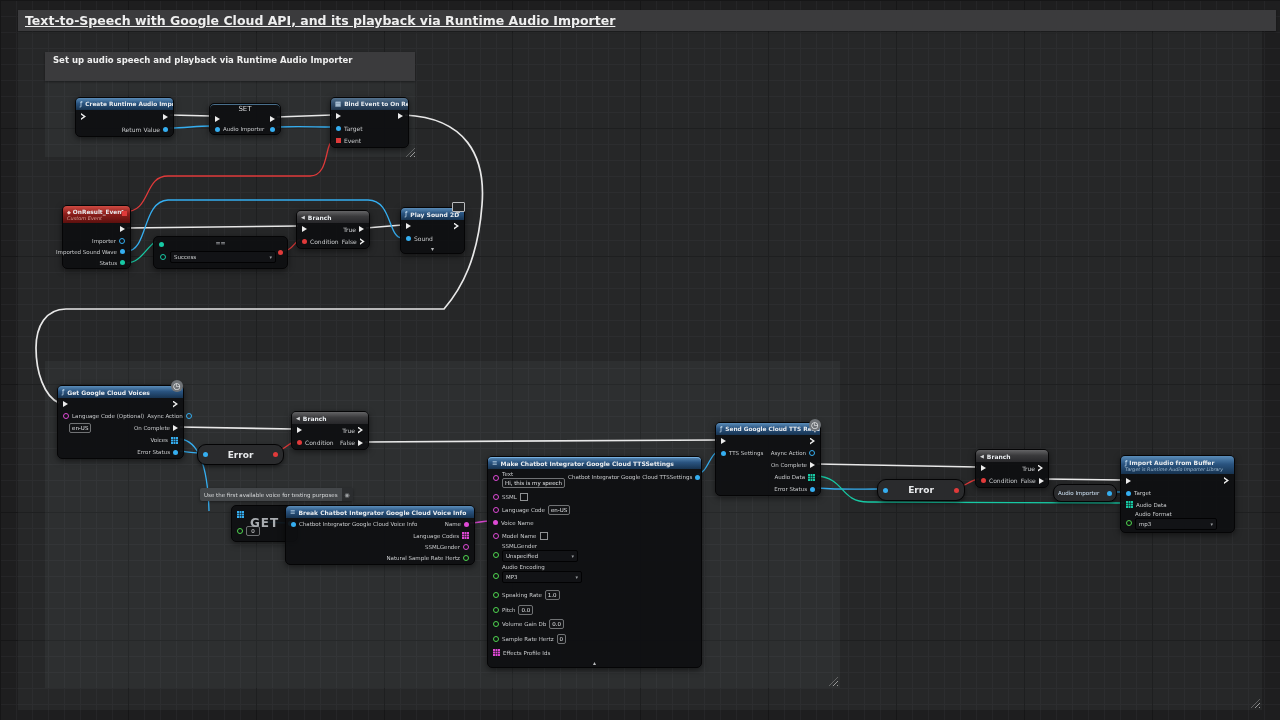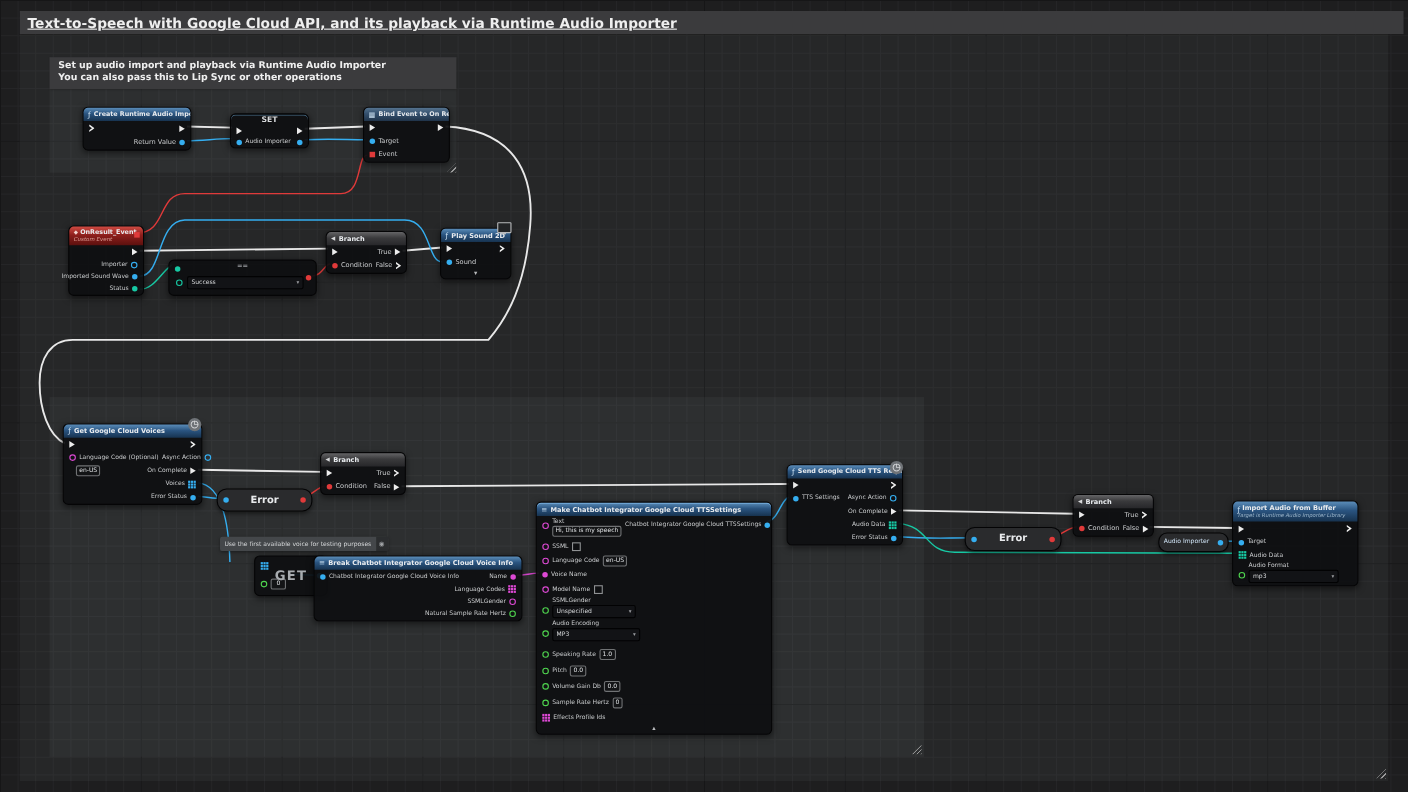--- a/index.html
+++ b/index.html
@@ -84,22 +84,21 @@
 <body>
 
 <div id="stage">
 
   <div class="cm-body" style="left:18px;top:31px;width:1244px;height:679px;"></div>
   <div class="cm-hdr" style="left:18px;top:10px;width:1244px;height:21px;line-height:21px;font-size:12.5px;padding:0 7px;text-decoration:underline;">Text-to-Speech with Google Cloud API, and its playback via Runtime Audio Importer</div>
   <div class="rsz" style="left:1251px;top:699px;"></div>
 
   <div class="cm-body" style="left:45px;top:81px;width:370px;height:76px;"></div>
   <div class="cm-hdr" style="left:45px;top:52px;width:370px;height:29px;font-size:8.5px;line-height:11px;padding:3px 8px;box-sizing:border-box;">
-    <div>Set up audio import and playback via Runtime Audio Importer</div>
-    <div>You can also pass this to Lip Sync or other operations</div>
+    <div>Set up audio speech and playback via Runtime Audio Importer</div>
   </div>
   <div class="rsz" style="left:406px;top:148px;"></div>
 
   <div class="cm-body" style="left:45px;top:361px;width:795px;height:327px;"></div>
   <div class="rsz" style="left:829px;top:677px;"></div>
 
   <svg id="wires" width="1280" height="720">
     <g fill="none">
 
       <path d="M170,115 L211,116" stroke="#e8e8e8" stroke-width="1.7"></path>
@@ -143,21 +142,21 @@
       <span class="pin trio"></span>
       <span class="pin tri"></span>
     </div>
     <div class="row re" style="height:13px;">
       <span class="lbl">Return Value</span>
       <span class="pin dot cBlue"></span>
     </div>
   </div>
 
   <div class="node" style="left:209px;top:103px;width:70px;box-shadow:inset 0 1px 0 rgba(120,190,240,.55),0 2px 6px rgba(0,0,0,.5);">
-    <div style="text-align:center;font-size:7px;font-weight:bold;color:#d8dadc;height:10px;line-height:11px;">SET</div>
+    <div style="text-align:center;font-size:7px;font-weight:normal;color:#d8dadc;height:10px;line-height:11px;">SET</div>
     <div class="row sb" style="height:10px;">
       <span class="pin tri"></span>
       <span class="pin tri"></span>
     </div>
     <div class="row sb" style="height:10px;">
       <span class="grp">
         <span class="pin dot cBlue"></span>
         <span class="lbl sm">Audio Importer</span>
       </span>
       <span class="pin dot cBlue"></span>

